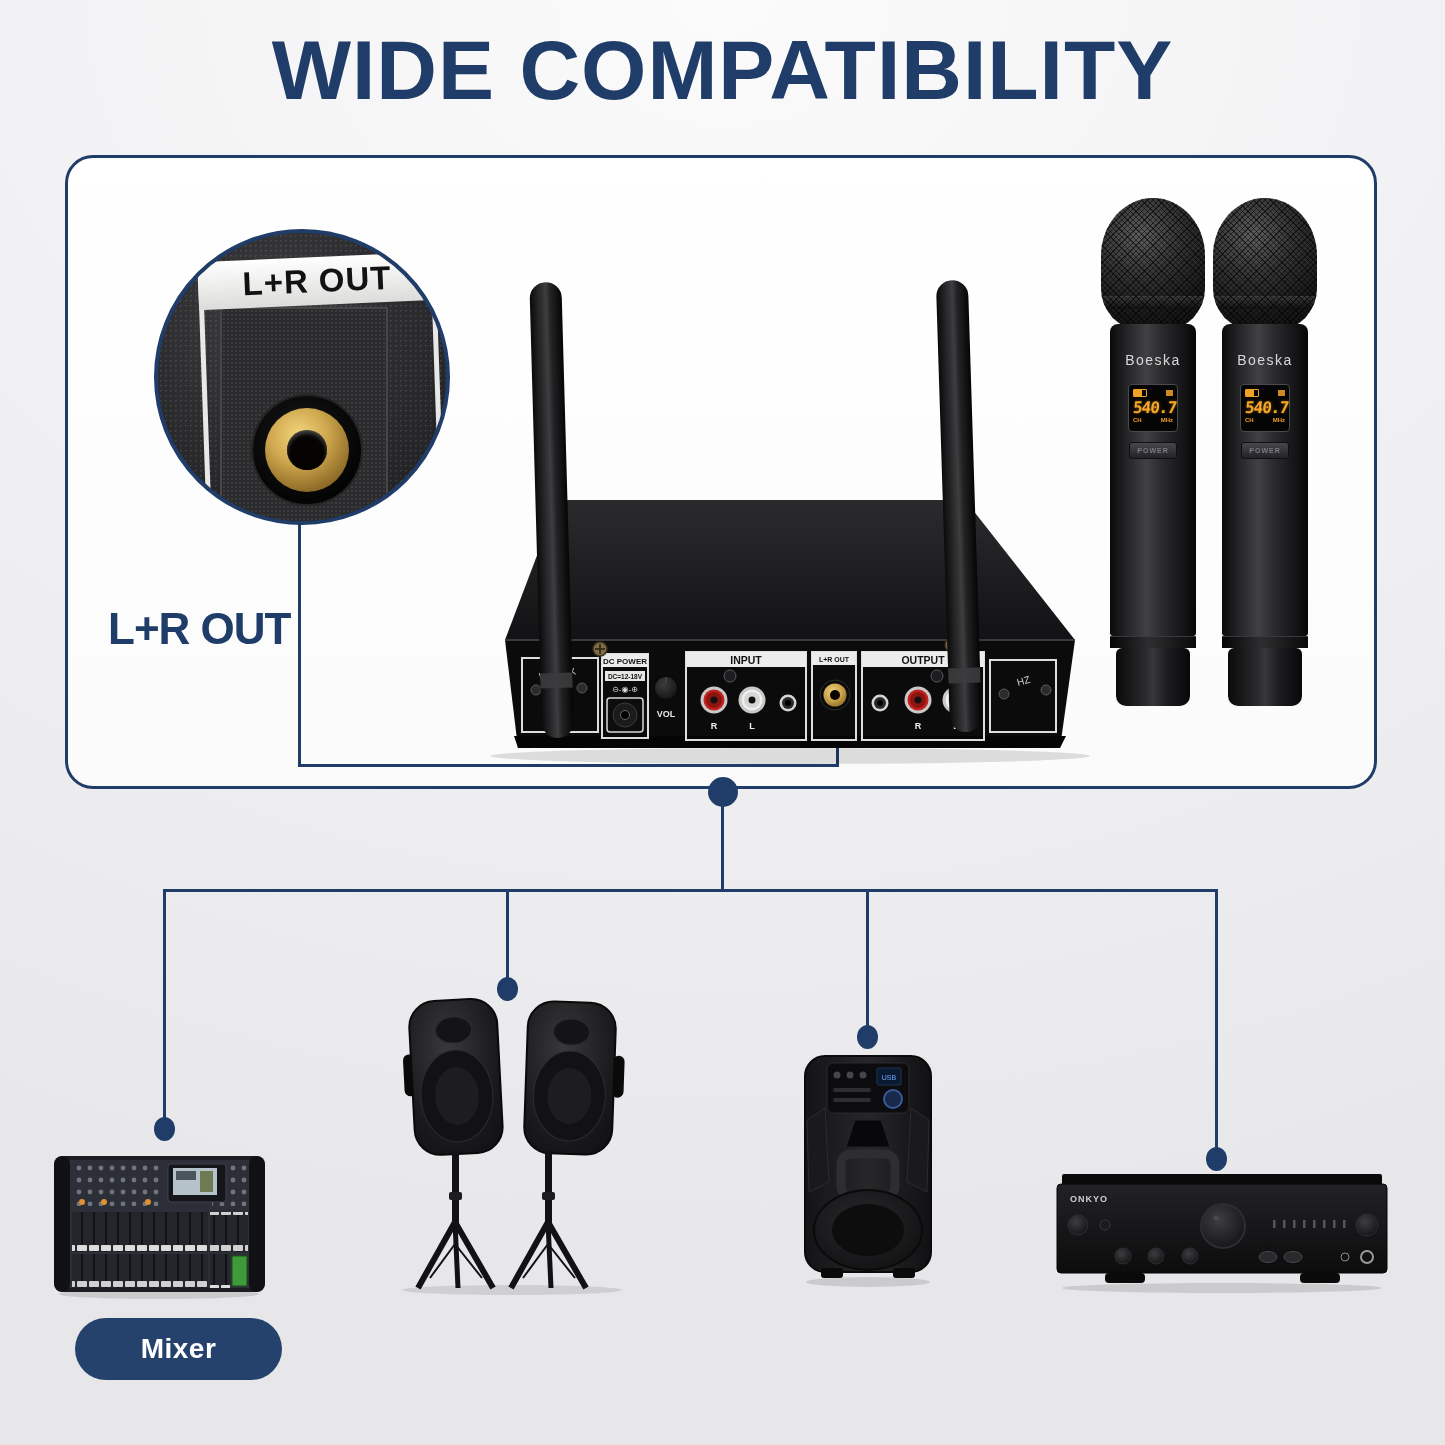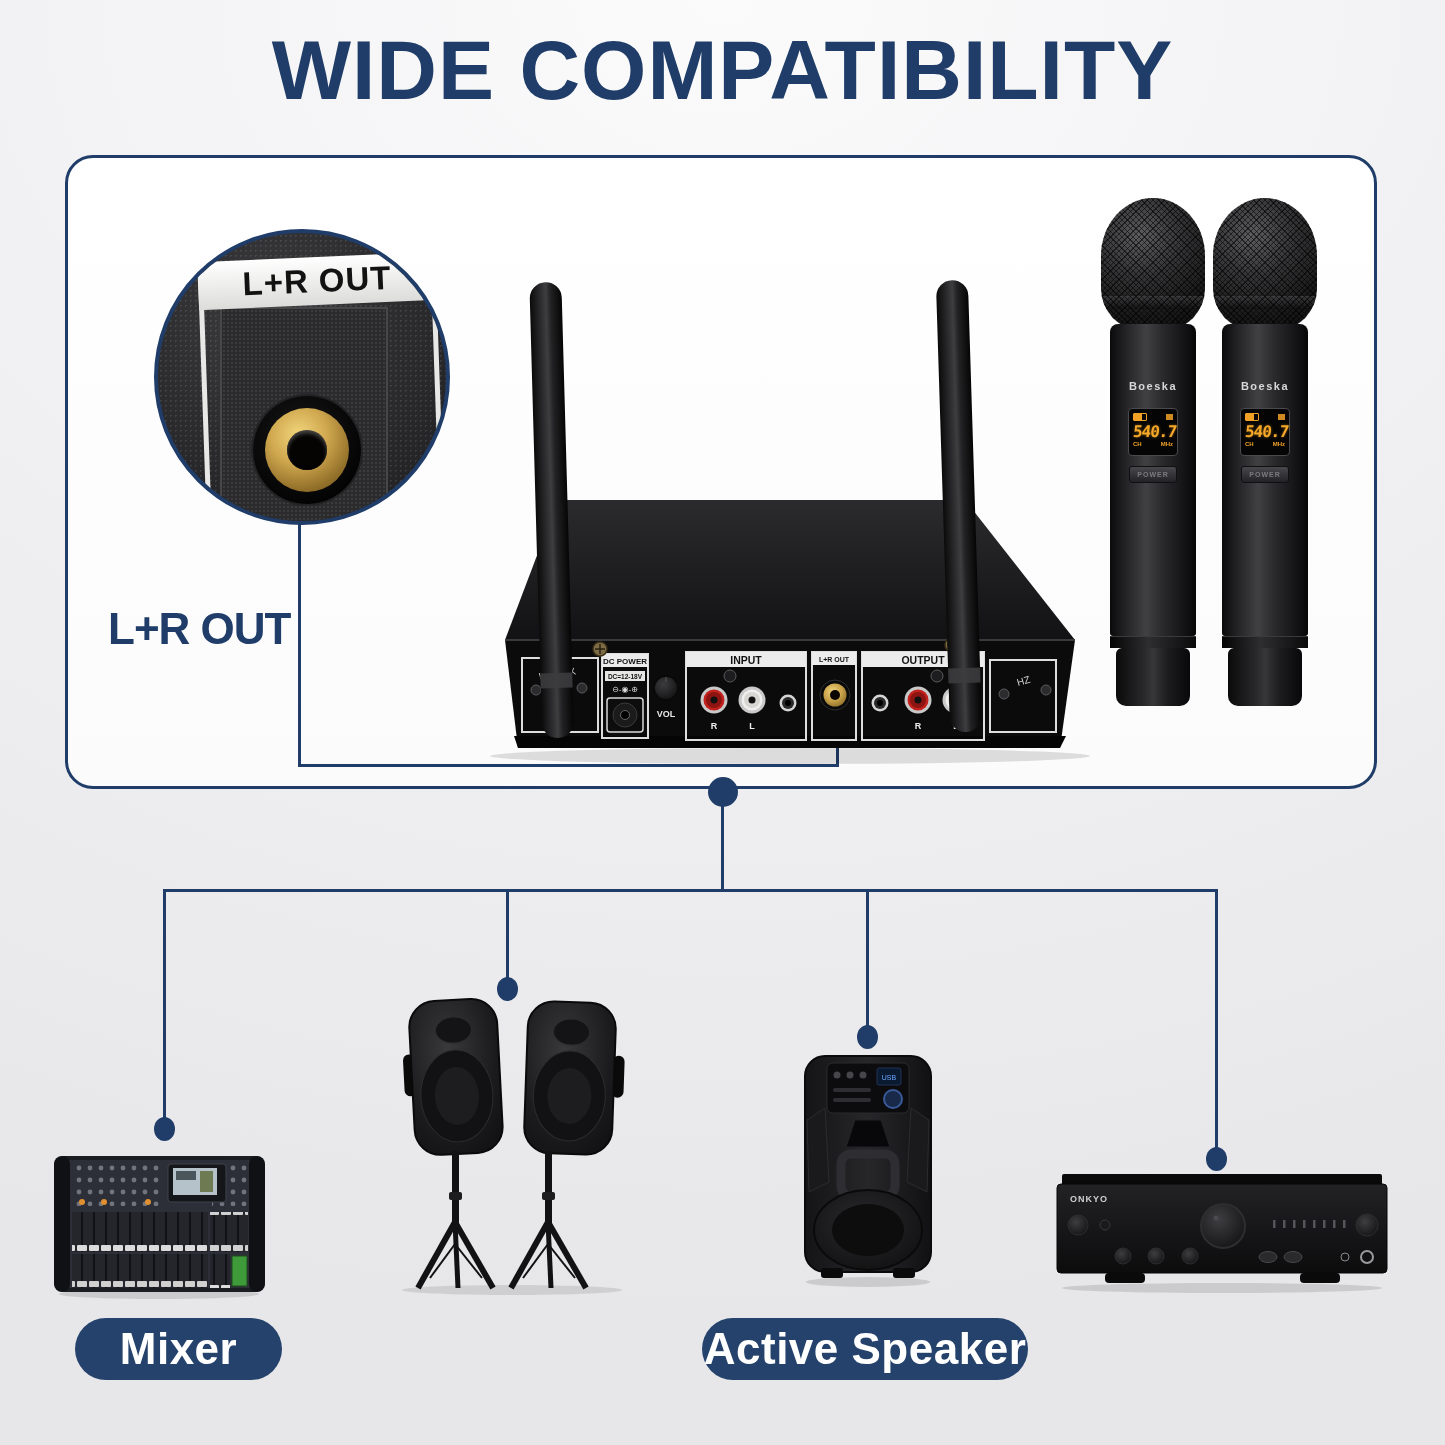--- a/index.html
+++ b/index.html
@@ -40,41 +40,41 @@
   .grille{height:132px;border-radius:52px 52px 40px 40px/58px 58px 42px 42px;position:relative;overflow:hidden;
     background:radial-gradient(circle at 38% 28%, #5d5d5f 0%, #353537 35%, #1a1a1b 70%, #0d0d0e 100%)}
   .grille::after{content:"";position:absolute;inset:0;
     background:repeating-linear-gradient(45deg, rgba(0,0,0,.55) 0 1px, transparent 1px 4px),
                repeating-linear-gradient(-45deg, rgba(0,0,0,.55) 0 1px, transparent 1px 4px)}
   .grille-band{position:absolute;left:0;right:0;top:98px;height:13px;opacity:.9;
     background:linear-gradient(#3e3e40,#141415)}
   .mic-body{width:86px;margin:-6px auto 0;height:312px;position:relative;text-align:center;
     background:linear-gradient(90deg,#0a0a0b 0%,#232325 18%,#414144 42%,#2b2b2d 60%,#121214 88%,#060607 100%);
     border-radius:8px 8px 3px 3px}
-  .brand{padding-top:56px;color:#d8d8d8;font-size:11px;font-weight:700;letter-spacing:1.5px}
+  .brand{padding-top:28px;color:#d8d8d8;font-size:14px;font-weight:400;letter-spacing:1.5px}
   .display{width:50px;height:48px;margin:16px auto 0;background:#050505;border:1px solid #4a4a4e;
     border-radius:4px;padding:4px 4px 2px;box-sizing:border-box}
   .disp-row{display:flex;justify-content:space-between;align-items:center}
   .batt{width:12px;height:6px;border:1px solid #f2a126;border-radius:1px;
     background:linear-gradient(90deg,#f2a126 70%, transparent 70%)}
   .disp-ico{width:7px;height:6px;background:#f2a126;opacity:.85}
   .freq{color:#f5a728;font-family:"DejaVu Sans Mono",monospace;font-weight:700;font-size:16px;
     letter-spacing:-1px;transform:skewX(-6deg);margin-top:1px;text-shadow:0 0 3px rgba(245,167,40,.5)}
   .disp-sub{font-size:6px;color:#f2a126;font-weight:700}
   .power-btn{width:46px;height:15px;margin:10px auto 0;border:1px solid #101012;border-radius:3px;
     background:linear-gradient(#47474c,#232327);color:#7a7a80;font-size:7px;font-weight:700;
     letter-spacing:1px;line-height:15px}
   .mic-collar{width:86px;height:12px;margin:0 auto;border-top:1px solid #3a3a3c;box-sizing:border-box;
     background:linear-gradient(90deg,#050506,#2e2e30 45%,#0a0a0b)}
   .mic-tail{width:74px;height:58px;margin:0 auto;border-radius:6px 6px 10px 10px;
     background:linear-gradient(90deg,#0a0a0b,#2b2b2d 40%,#37373a 50%,#1c1c1e 70%,#08080a)}
 
   
   .pill{position:absolute;height:62px;border-radius:34px;background:#24426b;color:#ffffff;
-    display:flex;align-items:center;justify-content:center;font-size:44px;font-weight:700;letter-spacing:.5px}
+    display:flex;align-items:center;justify-content:center;font-size:28px;font-weight:700;letter-spacing:.5px}
 
   svg{position:absolute;overflow:visible}
   svg text{font-family:"Liberation Sans",sans-serif}
 </style>
 </head>
 <body>
 
 <div class="stage">
 
   <h1 class="title">WIDE COMPATIBILITY</h1>
@@ -435,17 +435,14 @@
     <circle cx="295" cy="87" r="4" fill="#111" stroke="#8a8a8e"></circle>
     <circle cx="317" cy="87" r="6" fill="#111" stroke="#9a9a9e" stroke-width="2"></circle>
     <circle cx="317" cy="55" r="11" fill="url(#ampKnob)" stroke="#2e2e30"></circle>
     <rect x="55" y="103" width="40" height="10" rx="4" fill="#0a0a0b"></rect>
     <rect x="250" y="103" width="40" height="10" rx="4" fill="#0a0a0b"></rect>
   </svg>
 
   <div class="pill" style="left:75px;top:1318px;width:207px">
     <span>Mixer</span>
   </div>
-  <div class="pill" style="left:702px;top:1318px;width:326px">
-    <span>Active Speaker</span>
-  </div>
 
 </div>
 
 </body></html>

